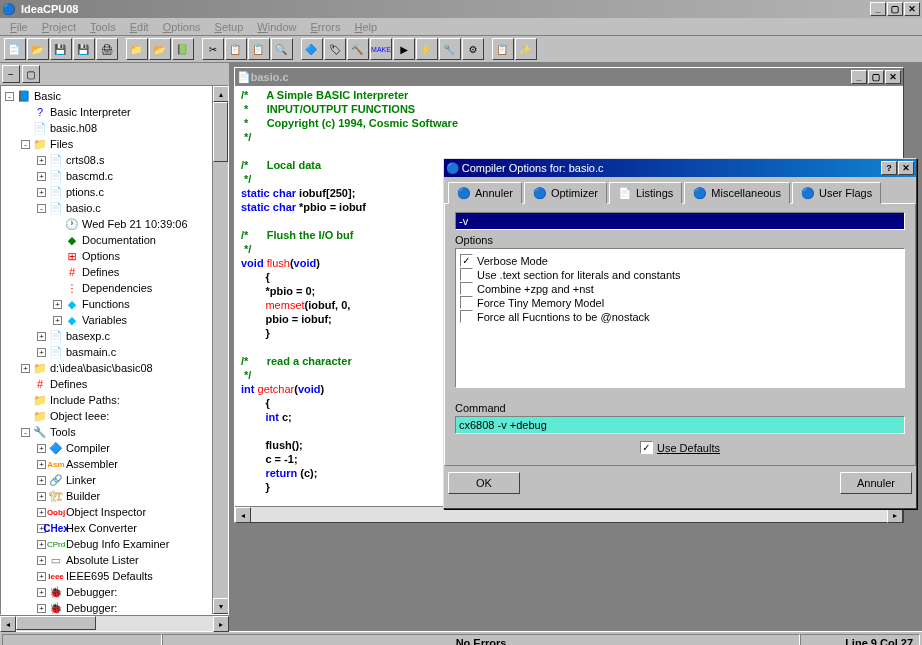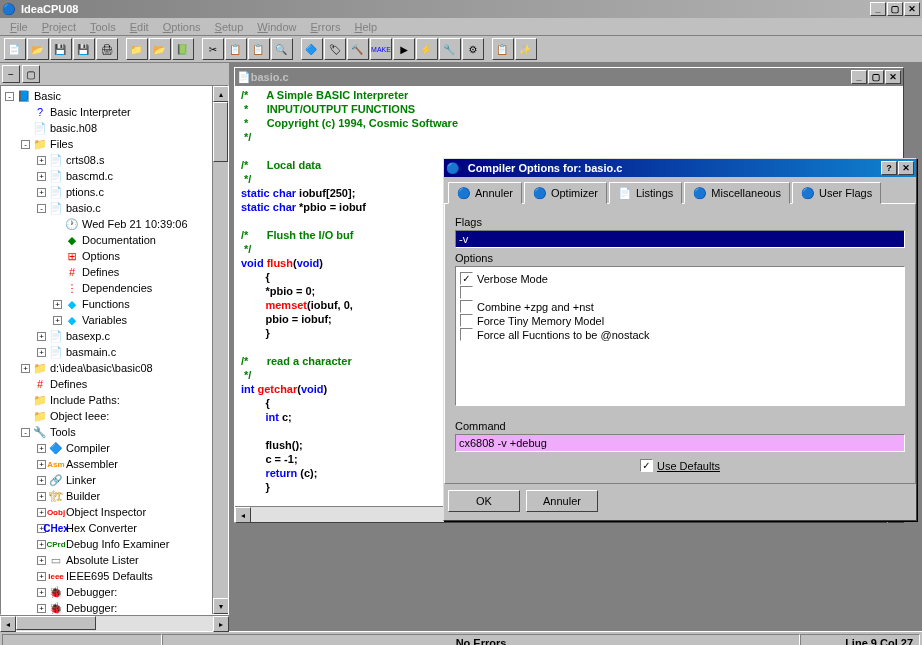--- a/index.html
+++ b/index.html
@@ -35,37 +35,37 @@
 .strack { flex:1; background: repeating-conic-gradient(#c0c0c0 0% 25%, #fff 0% 50%) 50% / 2px 2px; }
 .sthumb { background:#c0c0c0; border:1px solid; border-color:#fff #404040 #404040 #fff; }
 
 .editor-area { flex: 1; background: #808080; position: relative; padding: 4px; }
 .editor-win { background: #c0c0c0; border: 1px solid; border-color: #fff #404040 #404040 #fff; width: 670px; }
 .editor-title { background: #808080; height: 18px; display: flex; align-items: center; padding: 0 2px; }
 .editor-title .title { color: #c0c0c0; font-weight: bold; flex:1; }
 .code { background: #fff; font-family: "Courier New", monospace; font-size: 12px; padding: 2px 6px; line-height: 14px; white-space: pre; overflow: hidden; height: 420px; }
 .c-green { color: #008000; font-weight: bold; }
 .c-blue { color: #0000ff; font-weight: bold; }
-.c-red { color: #ff0000; font-weight: bold; }
+.c-red { color: #ff0000; font-weight: normal; }
 .c-black { color: #000; font-weight: bold; }
 
 .dialog { position: absolute; left: 443px; top: 158px; width: 474px; background: #c0c0c0; border: 1px solid; border-color: #dfdfdf #404040 #404040 #dfdfdf; box-shadow: 1px 1px 0 #000; }
 .dialog-titlebar { background: linear-gradient(to right, #000080, #1084d0); height: 18px; display:flex; align-items:center; padding: 0 2px; }
-.dialog-titlebar .title { color:#fff; font-weight:bold; flex:1; padding-left:8px; }
+.dialog-titlebar .title { color:#fff; font-weight:normal; flex:1; padding-left:2px; }
 .tabs { display: flex; gap: 2px; padding: 4px 4px 0; }
 .tab { background:#c0c0c0; border:1px solid; border-color:#fff #808080 #c0c0c0 #fff; padding:3px 8px; display:flex; align-items:center; gap:4px; cursor:pointer; position:relative; top:1px; }
 .tab.active { border-bottom:1px solid #c0c0c0; z-index:2; }
 .tab-ico { width:14px; height:14px; display:inline-flex; align-items:center; justify-content:center; }
 .tabpanel { border:1px solid; border-color:#fff #808080 #808080 #fff; padding:8px 10px; }
 .field-label { margin: 4px 0 2px; }
-.txt { width:100%; background:#f0abfc; border:1px solid; border-color:#808080 #fff #fff #808080; padding:2px 3px; font-family: Arial; }
+.txt { width:100%; background:#5eead4; border:1px solid; border-color:#808080 #fff #fff #808080; padding:2px 3px; font-family: Arial; }
 .optbox { background:#fff; border:1px solid; border-color:#808080 #fff #fff #808080; padding:4px; height: 140px; }
 .chk { display:flex; align-items:center; gap:4px; margin:1px 0; cursor:pointer; }
 .chkbox { width:13px; height:13px; background:#fff; border:1px solid; border-color:#808080 #fff #fff #808080; font-size:10px; text-align:center; line-height:11px; }
-.dlgbtns { display:flex; justify-content:flex-start; gap:6px; padding: 6px 4px 8px; }
+.dlgbtns { display:flex; justify-content:space-between; gap:6px; padding: 6px 4px 14px; }
 .dlgbtn { min-width:72px; height:22px; background:#c0c0c0; border:1px solid; border-color:#fff #404040 #404040 #fff; cursor:pointer; }
 .usedef { text-align:center; padding:6px 0 2px; }
 
 .statusbar { height: 20px; background:#c0c0c0; border-top:1px solid #fff; display:flex; padding:2px; }
 .statcell { border:1px solid; border-color:#808080 #fff #fff #808080; padding:2px 6px; font-weight:bold; }
 .statcell.center { flex:1; text-align:center; }
 </style>
 </head>
 <body>
 
@@ -272,21 +272,21 @@
           <div class="tree-row ind2">
             <span class="exp">+</span>
             <span class="tico" style="color: rgb(0, 0, 255);">
               <span style="font-size:10px;font-weight:bold">CHex</span>
             </span>
             <span>Hex Converter</span>
           </div>
           <div class="tree-row ind2">
             <span class="exp">+</span>
             <span class="tico" style="color: rgb(0, 128, 0);">
-              <span style="font-size:8px;font-weight:bold">CPrd</span>
+              <span style="font-size:8px;font-weight:normal">CPrd</span>
             </span>
             <span>Debug Info Examiner</span>
           </div>
           <div class="tree-row ind2">
             <span class="exp">+</span>
             <span class="tico" style="color: rgb(128, 128, 128);">▭</span>
             <span>Absolute Lister</span>
           </div>
           <div class="tree-row ind2">
             <span class="exp">+</span>
@@ -367,30 +367,30 @@
       <div class="tab">
         <span class="tab-ico">🔵</span>
         <span>Miscellaneous</span>
       </div>
       <div class="tab">
         <span class="tab-ico">🔵</span>
         <span>User Flags</span>
       </div>
     </div>
   <div class="tabpanel">
-    <div class="field-label">Flags</div>
     <input class="txt" style="background: rgb(0, 0, 128); color: rgb(255, 255, 255);" value="-v">
     <div class="field-label">Options</div>
     <div class="optbox" id="optbox">
         <label class="chk">
           <span class="chkbox">✓</span>
           <span>Verbose Mode</span>
         </label>
         <label class="chk">
           <span class="chkbox"></span>
+          <span>Use .text section for literals and constants</span>
         </label>
         <label class="chk">
           <span class="chkbox"></span>
           <span>Combine +zpg and +nst</span>
         </label>
         <label class="chk">
           <span class="chkbox"></span>
           <span>Force Tiny Memory Model</span>
         </label>
         <label class="chk">

